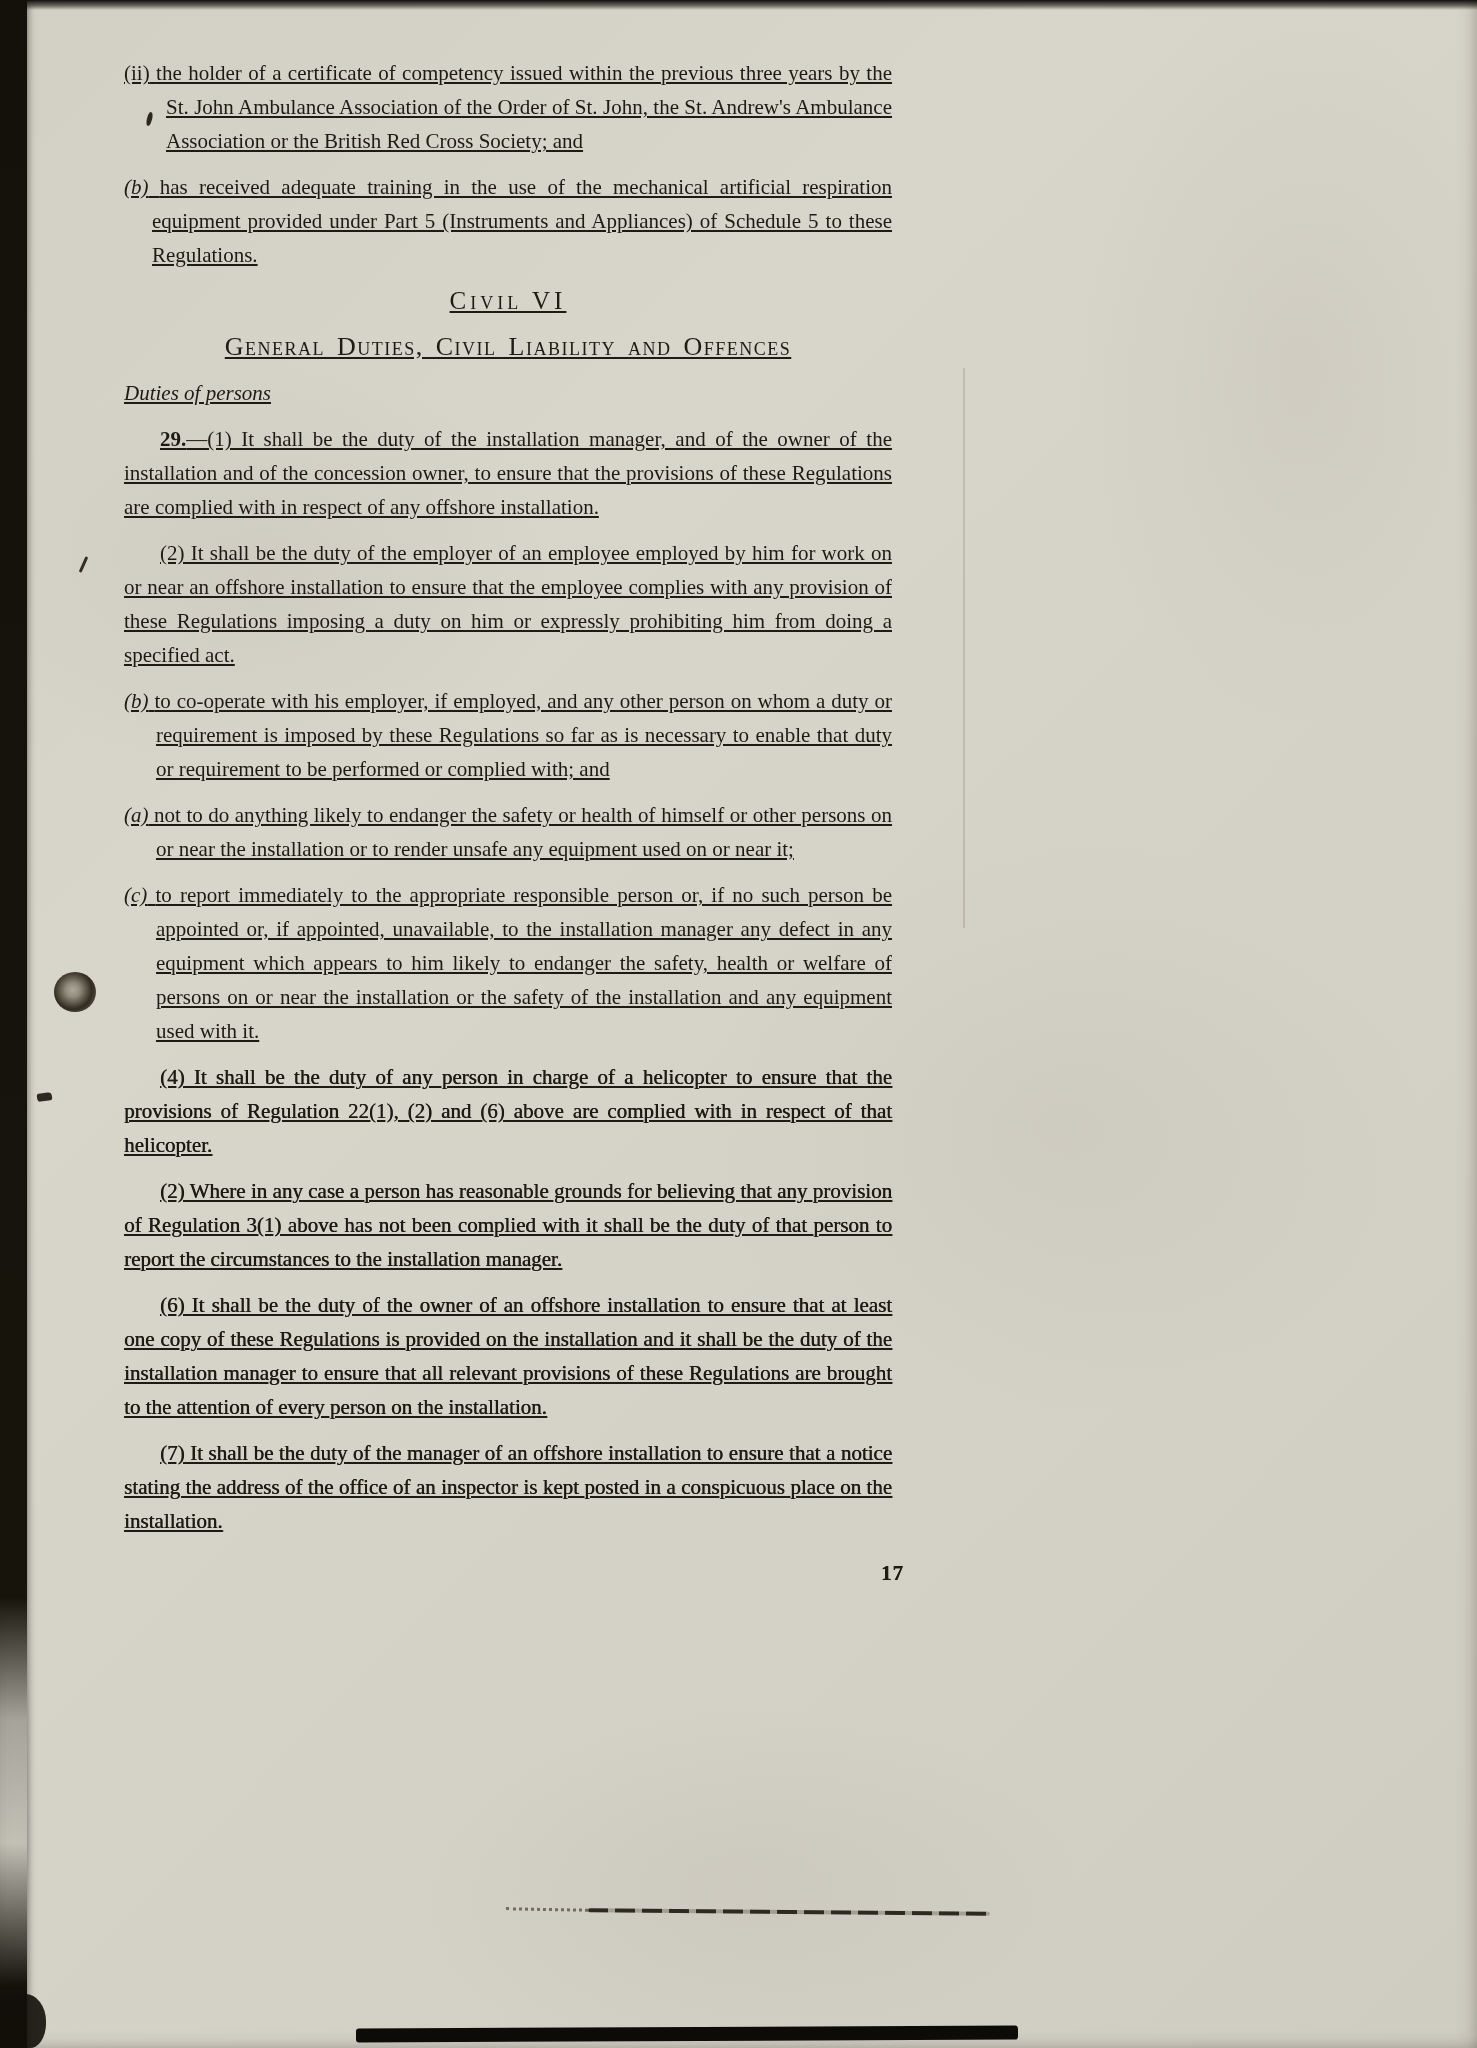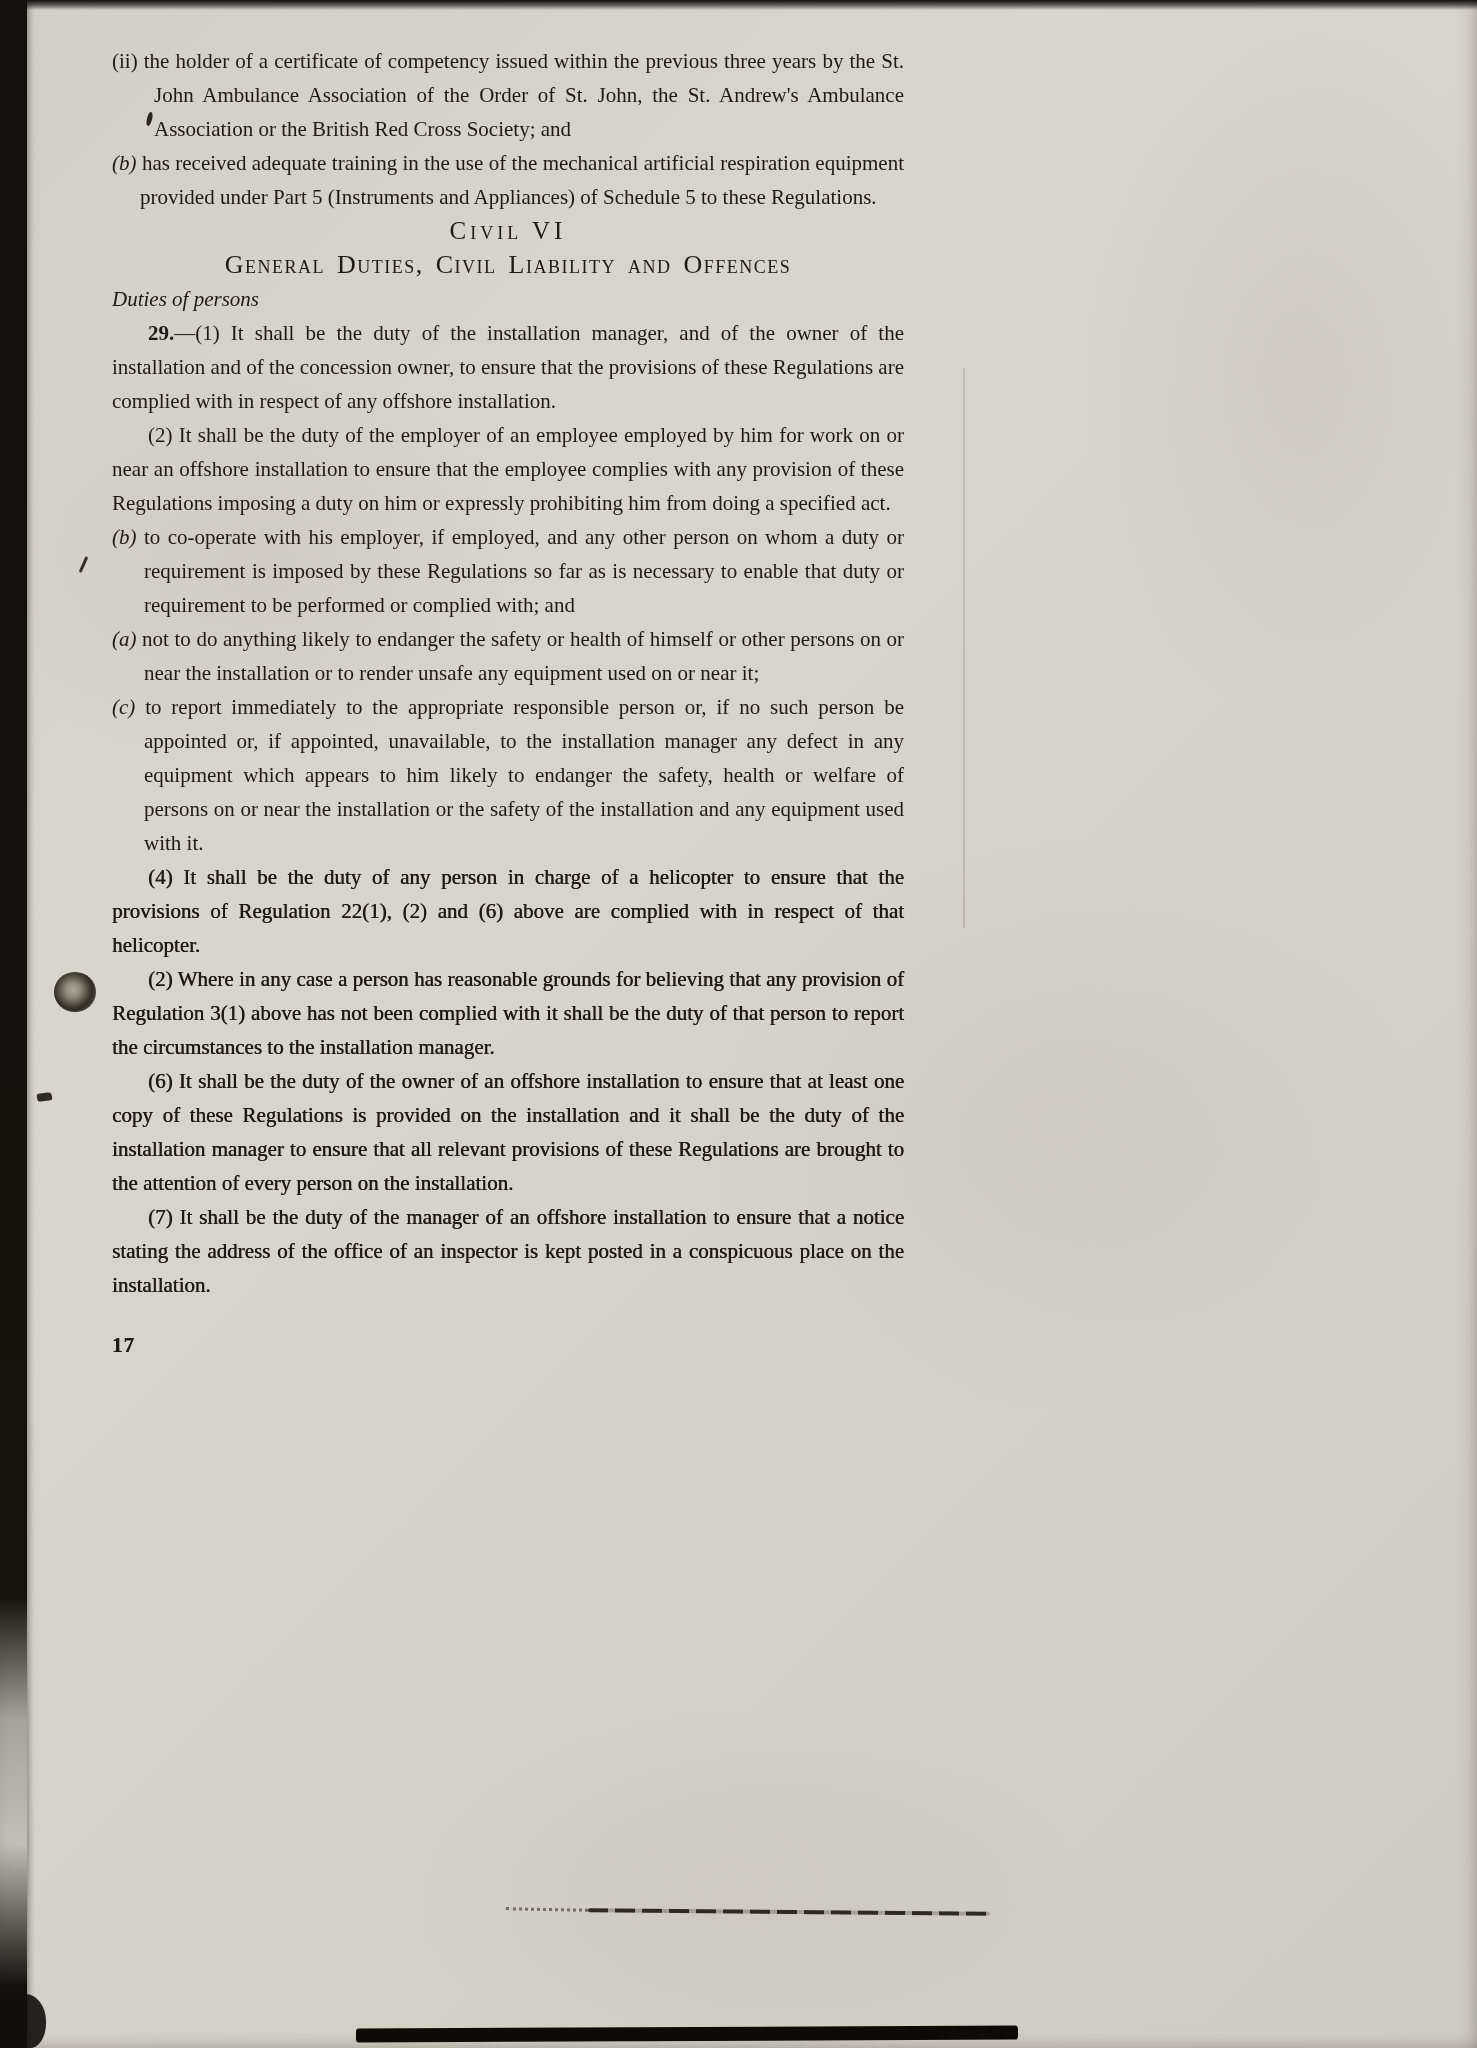--- a/index.html
+++ b/index.html
@@ -77,41 +77,41 @@
   .corner-blob {
     position: absolute; left: 0; top: 1994px; width: 46px; height: 54px;
     background: #13100a; border-radius: 0 45% 35% 0 / 0 50% 45% 0; opacity: 0.9;
   }
 
   
   .content {
     position: absolute; left: 112px; top: 44px; width: 792px;
     font-size: 21px; line-height: 34px; text-align: justify;
   }
-  .content p, .content h2, .content h3 { margin: 0; }
+  .content p, .content h2, .content h3 { margin: 12px; text-decoration: underline; }
   .sub2 { margin: 0 0 0 72px; padding-left: 42px; text-indent: -42px; }
   .sub1 { margin: 16px 0 0 40px; padding-left: 28px; text-indent: -28px; }
   .sub3 { margin: 14px 0 0 42px; padding-left: 32px; text-indent: -32px; }
   .it { font-style: italic; }
   .part-heading {
     margin-top: 54px; font-weight: normal; font-variant: small-caps;
     font-size: 25px; letter-spacing: 4px; text-align: center; text-indent: 0;
   }
   .part-subheading {
     margin-top: 28px; font-weight: normal; font-variant: small-caps;
     font-size: 26px; letter-spacing: 1.5px; word-spacing: 4px;
     text-align: center; text-indent: 0;
   }
   .sidenote { margin-top: 34px; font-style: italic; text-align: left; }
   .para { margin-top: 17px; text-indent: 36px; }
   .para-first { margin-top: 15px; }
   .secnum { font-weight: bold; }
   .heavy { text-shadow: 0.45px 0 0 currentColor; }
   .pageno {
-    margin-top: 26px; text-align: left; font-weight: bold;
+    margin-top: 18px; text-align: right; font-weight: bold;
     letter-spacing: 1px; text-shadow: 0.3px 0 0 currentColor;
   }
 </style>
 </head>
 <body>
 
 <div class="page">
   <div class="texture"></div>
 
   <div class="content">

